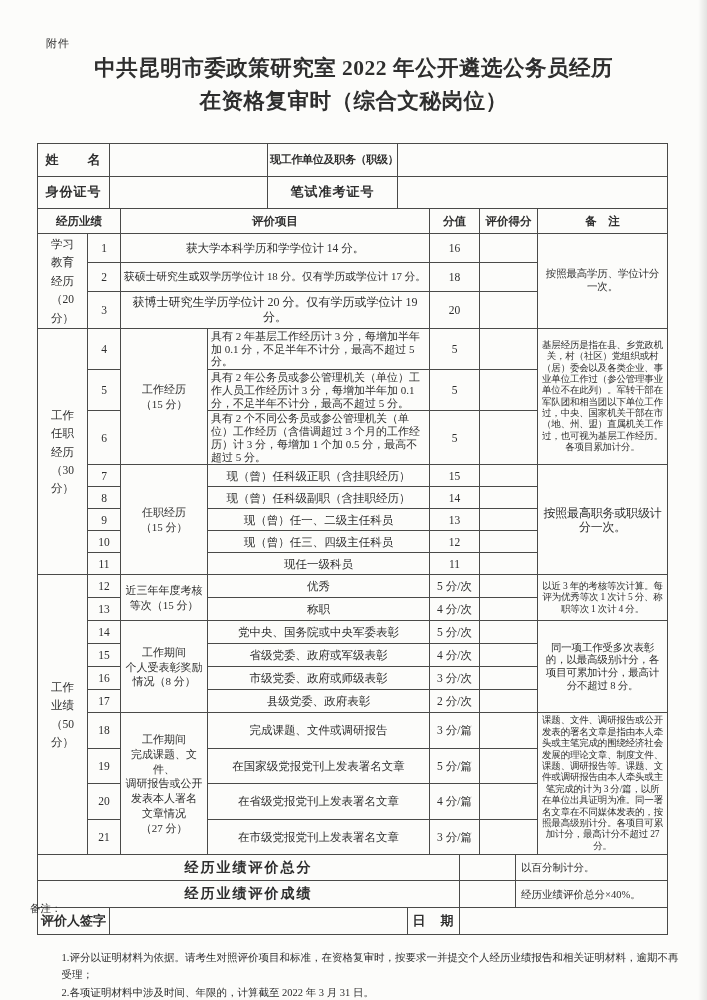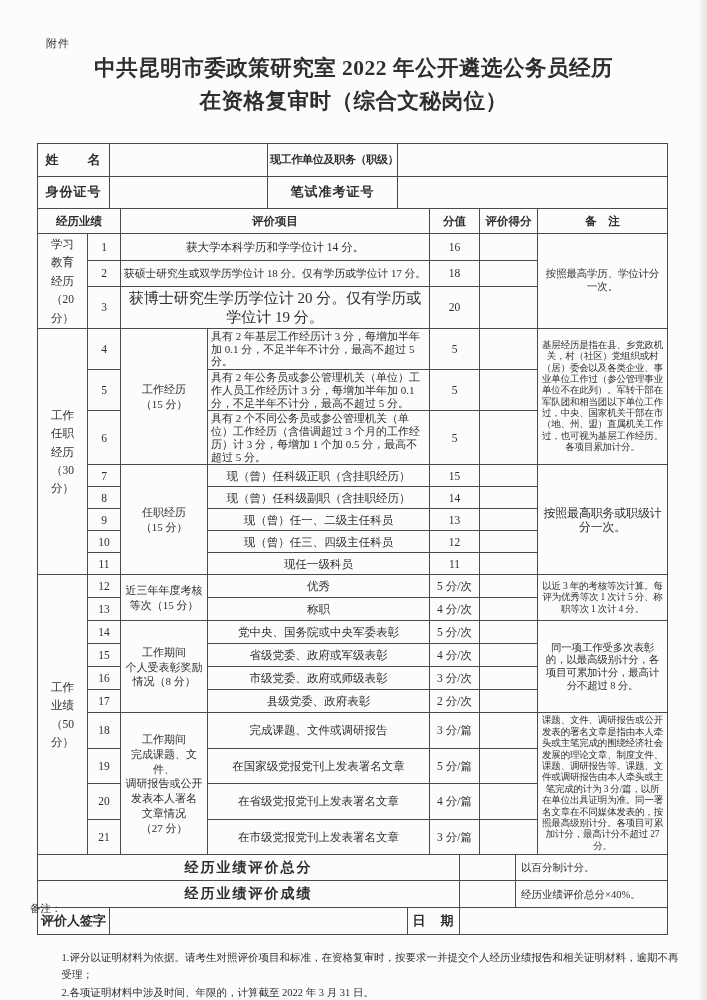--- a/index.html
+++ b/index.html
@@ -132,21 +132,21 @@
         <td rowspan="3" class="remark" style="font-size:10.5px">按照最高学历、学位计分一次。</td>
       </tr>
       <tr class="r123">
         <td>2</td>
         <td colspan="2" style="font-size:10.8px">获硕士研究生或双学历学位计 18 分。仅有学历或学位计 17 分。</td>
         <td class="score">18</td>
         <td></td>
       </tr>
       <tr class="r123">
         <td>3</td>
-        <td colspan="2" style="font-size:15px">获博士研究生学历学位计 20 分。仅有学历或学位计 19 分。</td>
+        <td colspan="2" style="font-size:12px">获博士研究生学历学位计 20 分。仅有学历或学位计 19 分。</td>
         <td class="score">20</td>
         <td></td>
       </tr>
 
       <tr class="r4">
         <td rowspan="8" class="sec">工作
 任职
 经历
 （30 分）</td>
         <td>4</td>

